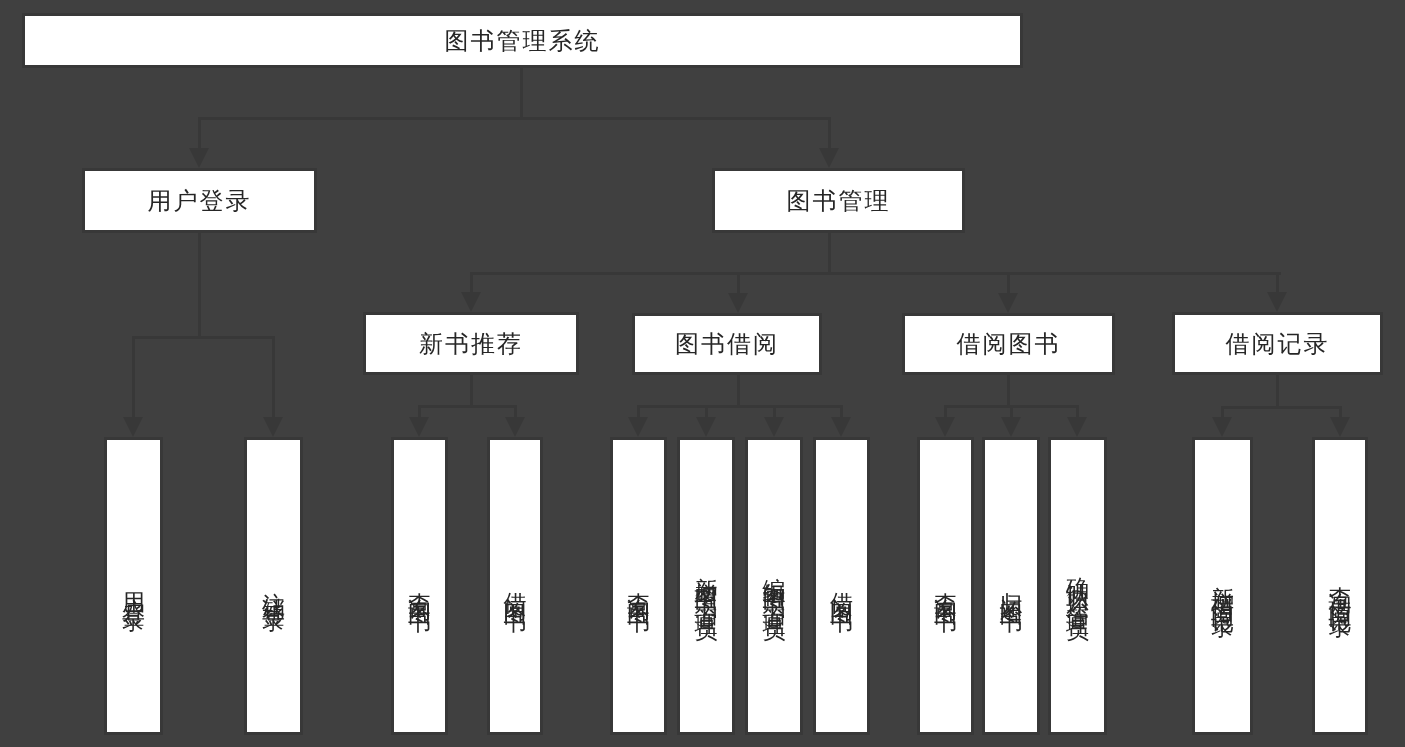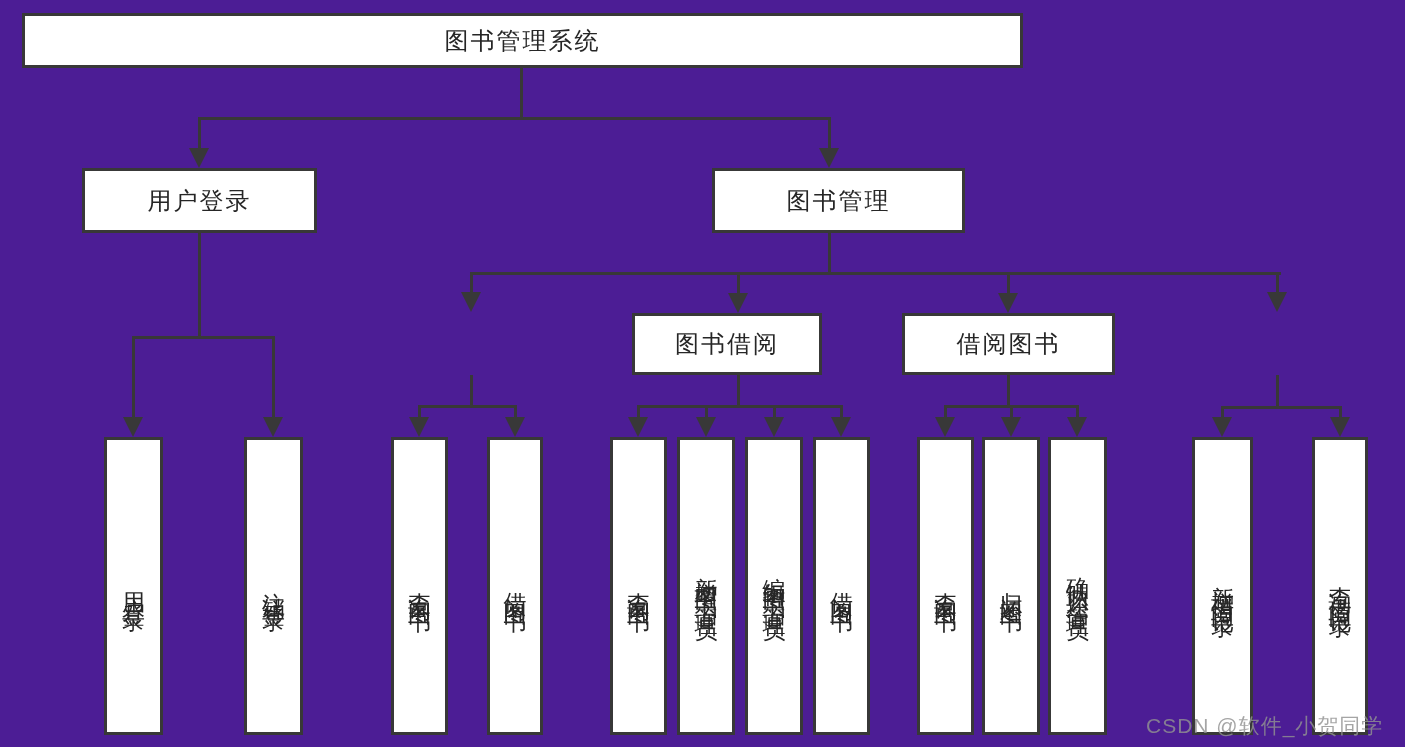--- a/index.html
+++ b/index.html
@@ -1,17 +1,17 @@
 <!DOCTYPE html>
 <html><head>
 <meta charset="utf-8">
 <style>
   html,body{margin:0;padding:0;background:#ffffff;}
   .canvas{
-    position:relative;width:1405px;height:747px;background:#4c1d95;
+    position:relative;width:1405px;height:747px;background:#404040;
     font-family:"Liberation Sans",sans-serif;color:#262626;overflow:hidden;
   }
   .box{
     position:absolute;box-sizing:border-box;border:3px solid #383838;background:#ffffff;
     display:flex;align-items:center;justify-content:center;
     font-size:24px;letter-spacing:2px;white-space:nowrap;
   }
   .vbox{
     position:absolute;box-sizing:border-box;border:3px solid #383838;background:#ffffff;
     display:flex;align-items:center;justify-content:center;
@@ -68,25 +68,31 @@
   <div class="hl" style="left:470px;top:272px;width:811px;"></div>
   <div class="vl" style="left:470px;top:272px;height:24px;"></div>
   <div class="arrow" style="left:461px;top:292px;"></div>
   <div class="vl" style="left:737px;top:272px;height:25px;"></div>
   <div class="arrow" style="left:728px;top:293px;"></div>
   <div class="vl" style="left:1007px;top:272px;height:25px;"></div>
   <div class="arrow" style="left:998px;top:293px;"></div>
   <div class="vl" style="left:1276px;top:272px;height:24px;"></div>
   <div class="arrow" style="left:1267px;top:292px;"></div>
 
+  <div class="box" style="left:363px;top:312px;width:216px;height:63px;">
+    <span>新书推荐</span>
+  </div>
   <div class="box" style="left:632px;top:313px;width:190px;height:62px;">
     <span>图书借阅</span>
   </div>
   <div class="box" style="left:902px;top:313px;width:213px;height:62px;">
     <span>借阅图书</span>
+  </div>
+  <div class="box" style="left:1172px;top:312px;width:211px;height:63px;">
+    <span>借阅记录</span>
   </div>
 
   <div class="vl" style="left:470px;top:375px;height:33px;"></div>
   <div class="hl" style="left:418px;top:405px;width:99px;"></div>
   <div class="vl" style="left:418px;top:405px;height:14px;"></div>
   <div class="arrow" style="left:409px;top:417px;"></div>
   <div class="vl" style="left:514px;top:405px;height:14px;"></div>
   <div class="arrow" style="left:505px;top:417px;"></div>
 
   <div class="vl" style="left:737px;top:375px;height:33px;"></div>
@@ -153,15 +159,14 @@
     <span>确认归还（管理员）</span>
   </div>
 
   <div class="vbox" style="left:1192px;width:61px;">
     <span>新增借阅记录</span>
   </div>
   <div class="vbox" style="left:1312px;width:56px;">
     <span>查询借阅记录</span>
   </div>
 
-  <div class="watermark">CSDN @软件_小贺同学</div>
 
 </div>
 
 </body></html>

